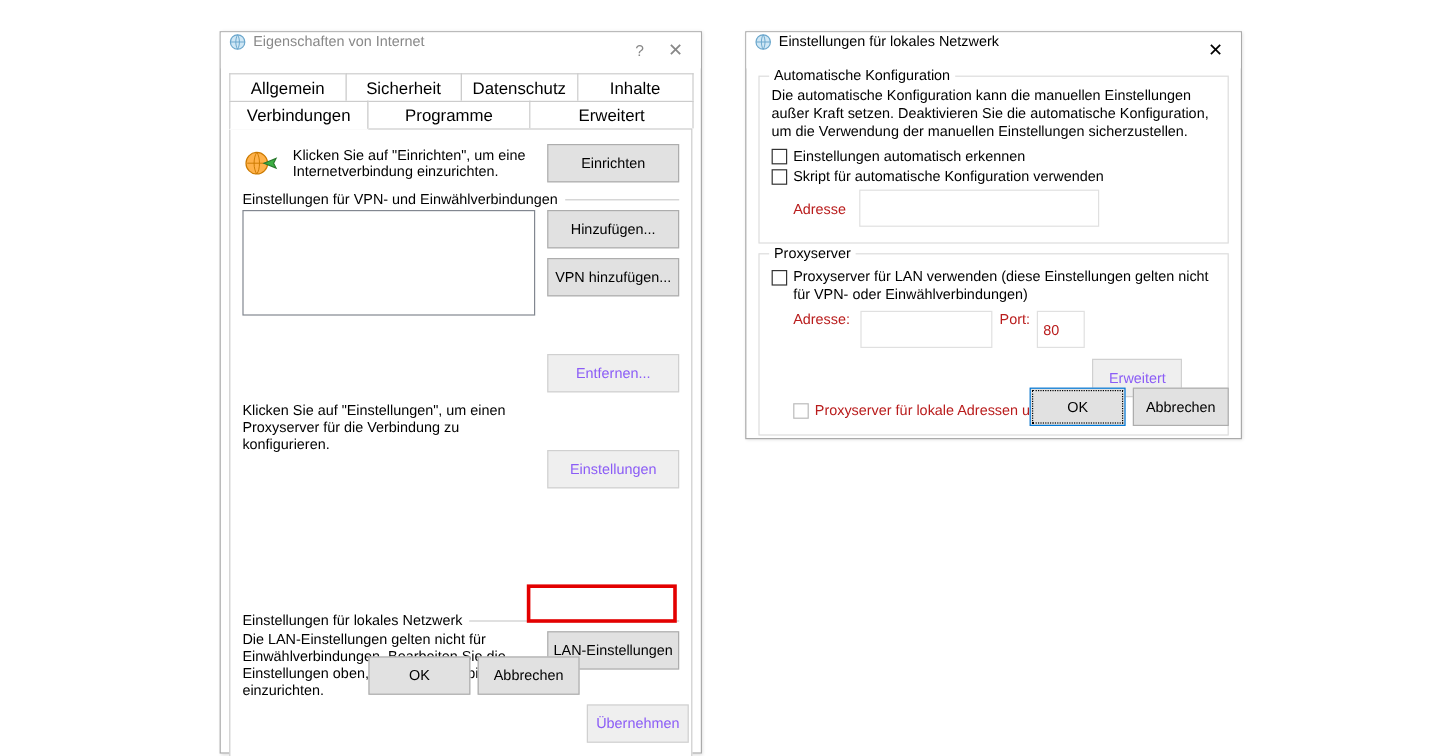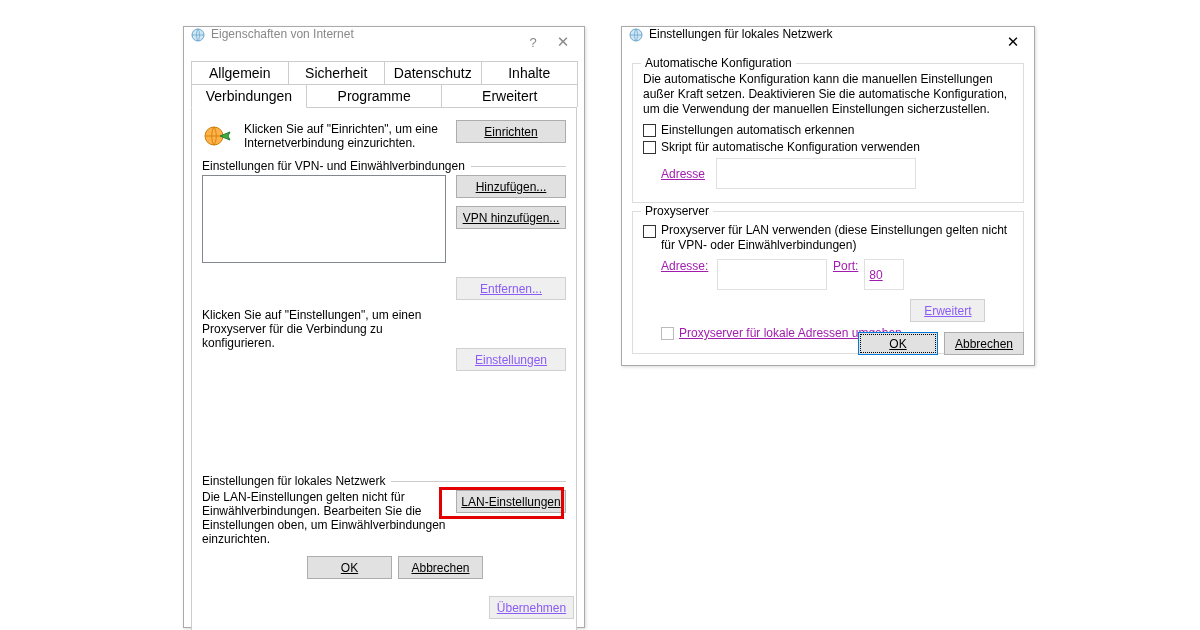--- a/index.html
+++ b/index.html
@@ -91,29 +91,28 @@
   .conn-icon {
     width: 32px; height: 32px;
     display:flex; align-items:center; justify-content:center;
   }
   .conn-icon svg { width:32px; height:32px; }
 
   .btn {
     background: #e1e1e1;
     border: 1px solid #adadad;
     font-size: 12px;
-    padding: 2px 0;
+    padding: 15px 0;
     text-align: center;
     min-width: 100px;
     height: 23px;
     box-sizing: border-box;
     display: inline-flex;
     align-items: center;
     justify-content: center;
-    text-decoration: underline;
   }
   .btn.disabled {
     color: #8b5cf6;
     border-color: #d0d0d0;
     background: #efefef;
     margin-top: 40px;
   }
   .btn.focus {
     border: 1px solid #0078d7;
     outline: 1px dotted #000;
@@ -178,21 +177,21 @@
     border: 1px solid #ccc;
     background: #fff;
     height: 31px;
     box-sizing: border-box;
     padding: 0 4px;
   }
   .textfield.disabled {
     background: #fff;
     border-color: #e0e0e0;
   }
-  .label-disabled { color: #a21caf; text-decoration: underline; }
+  .label-disabled { color: #b91c1c; }
 
   .red-highlight {
     border: 3px solid #e30000;
     position: absolute;
     box-sizing: border-box;
     pointer-events: none;
   }
 
   .bottom-buttons {
     position: absolute;

